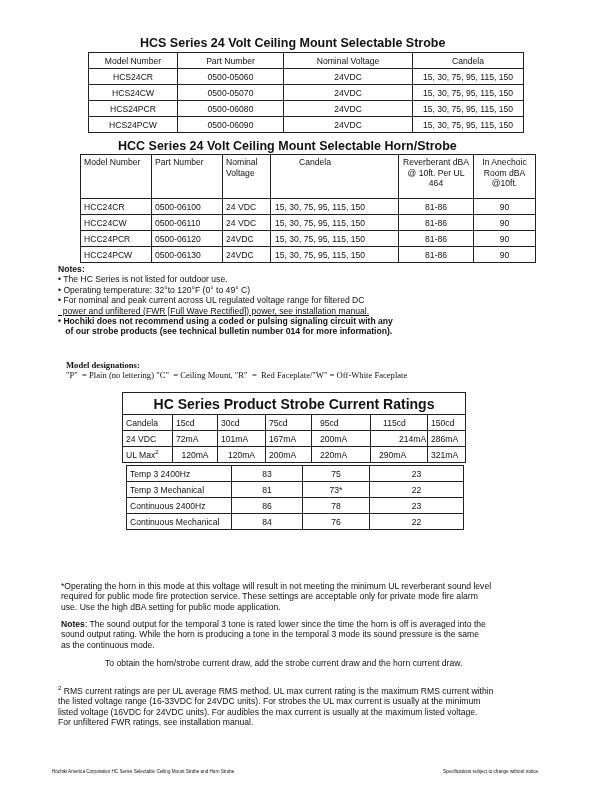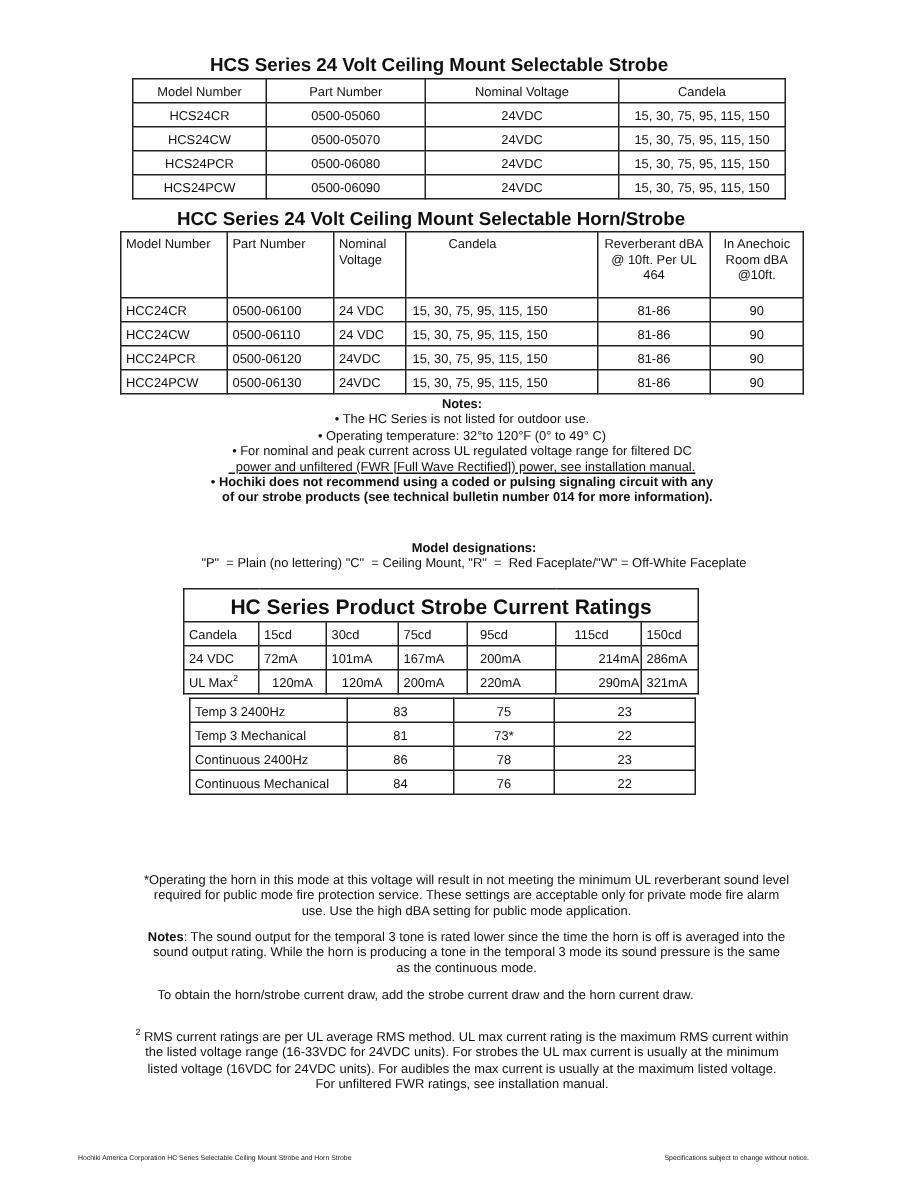--- a/index.html
+++ b/index.html
@@ -1,18 +1,18 @@
 <!DOCTYPE html>
 <html><head>
 <meta charset="utf-8">
 <style>
   html, body { margin: 0; padding: 0; background: #ffffff; }
   body { width: 612px; height: 792px; position: relative; overflow: hidden;
          font-family: "Liberation Sans", sans-serif; color: #111; }
-  .abs { position: absolute; text-align: center; }
+  .abs { position: absolute; }
   .title { font-weight: bold; font-size: 12.5px; white-space: nowrap; }
   table { position: absolute; border-collapse: collapse; font-size: 8.6px; table-layout: fixed; }
   td { border: 1px solid #222; padding: 0 3px; height: 15px; line-height: 10px; white-space: nowrap; overflow: hidden; }
   .c { text-align: center; }
   .l { text-align: left; }
   .top { vertical-align: top; padding-top: 2px; }
   .wrap { white-space: normal; line-height: 10.5px; }
   .txt { font-size: 8.6px; line-height: 10.4px; }
   .bold { font-weight: bold; }
   .line { white-space: nowrap; }
@@ -121,21 +121,21 @@
 <div class="abs txt" style="left:58px;top:264px;width:500px;">
   <div class="bold line">Notes:</div>
   <div class="line">• The HC Series is not listed for outdoor use.</div>
   <div class="line">• Operating temperature: 32°to 120°F (0° to 49° C)</div>
   <div class="line">• For nominal and peak current across UL regulated voltage range for filtered DC</div>
   <div class="line" style="white-space:pre;text-decoration:underline;">  power and unfiltered (FWR [Full Wave Rectified]) power, see installation manual.</div>
   <div class="line bold">• Hochiki does not recommend using a coded or pulsing signaling circuit with any</div>
   <div class="line bold" style="white-space:pre;">   of our strobe products (see technical bulletin number 014 for more information).</div>
 </div>
 
-<div class="abs txt" style="left:66px;top:360px;width:500px;">
+<div class="abs txt" style="left:66px;top:360px;width:500px;font-family:Liberation Serif, serif;">
   <div class="bold line">Model designations:</div>
   <div class="line" style="white-space:pre;">"P"  = Plain (no lettering) "C"  = Ceiling Mount, "R"  =  Red Faceplate/"W" = Off-White Faceplate</div>
 </div>
 
 <table style="left:122px;top:392px;width:343px;">
   <colgroup>
       <col style="width:50px">
       <col style="width:45px">
       <col style="width:48px">
       <col style="width:46px">
@@ -164,21 +164,21 @@
     <td class="l" style="padding-left:8px">200mA</td>
     <td class="l" style="padding-left:28px">214mA</td>
     <td class="l">286mA</td>
   </tr>
   <tr>
     <td class="l"><span>UL Max</span><sup>2</sup></td>
     <td class="c">120mA</td>
     <td class="c">120mA</td>
     <td class="l">200mA</td>
     <td class="l" style="padding-left:8px">220mA</td>
-    <td class="l" style="padding-left:28px">290mA</td>
+    <td class="l" style="padding-left:8px">290mA</td>
     <td class="l">321mA</td>
   </tr>
 </tbody>
   </table>
 
 <table style="left:126px;top:465px;width:337px;">
   <colgroup>
       <col style="width:105px">
       <col style="width:71px">
       <col style="width:67px">

